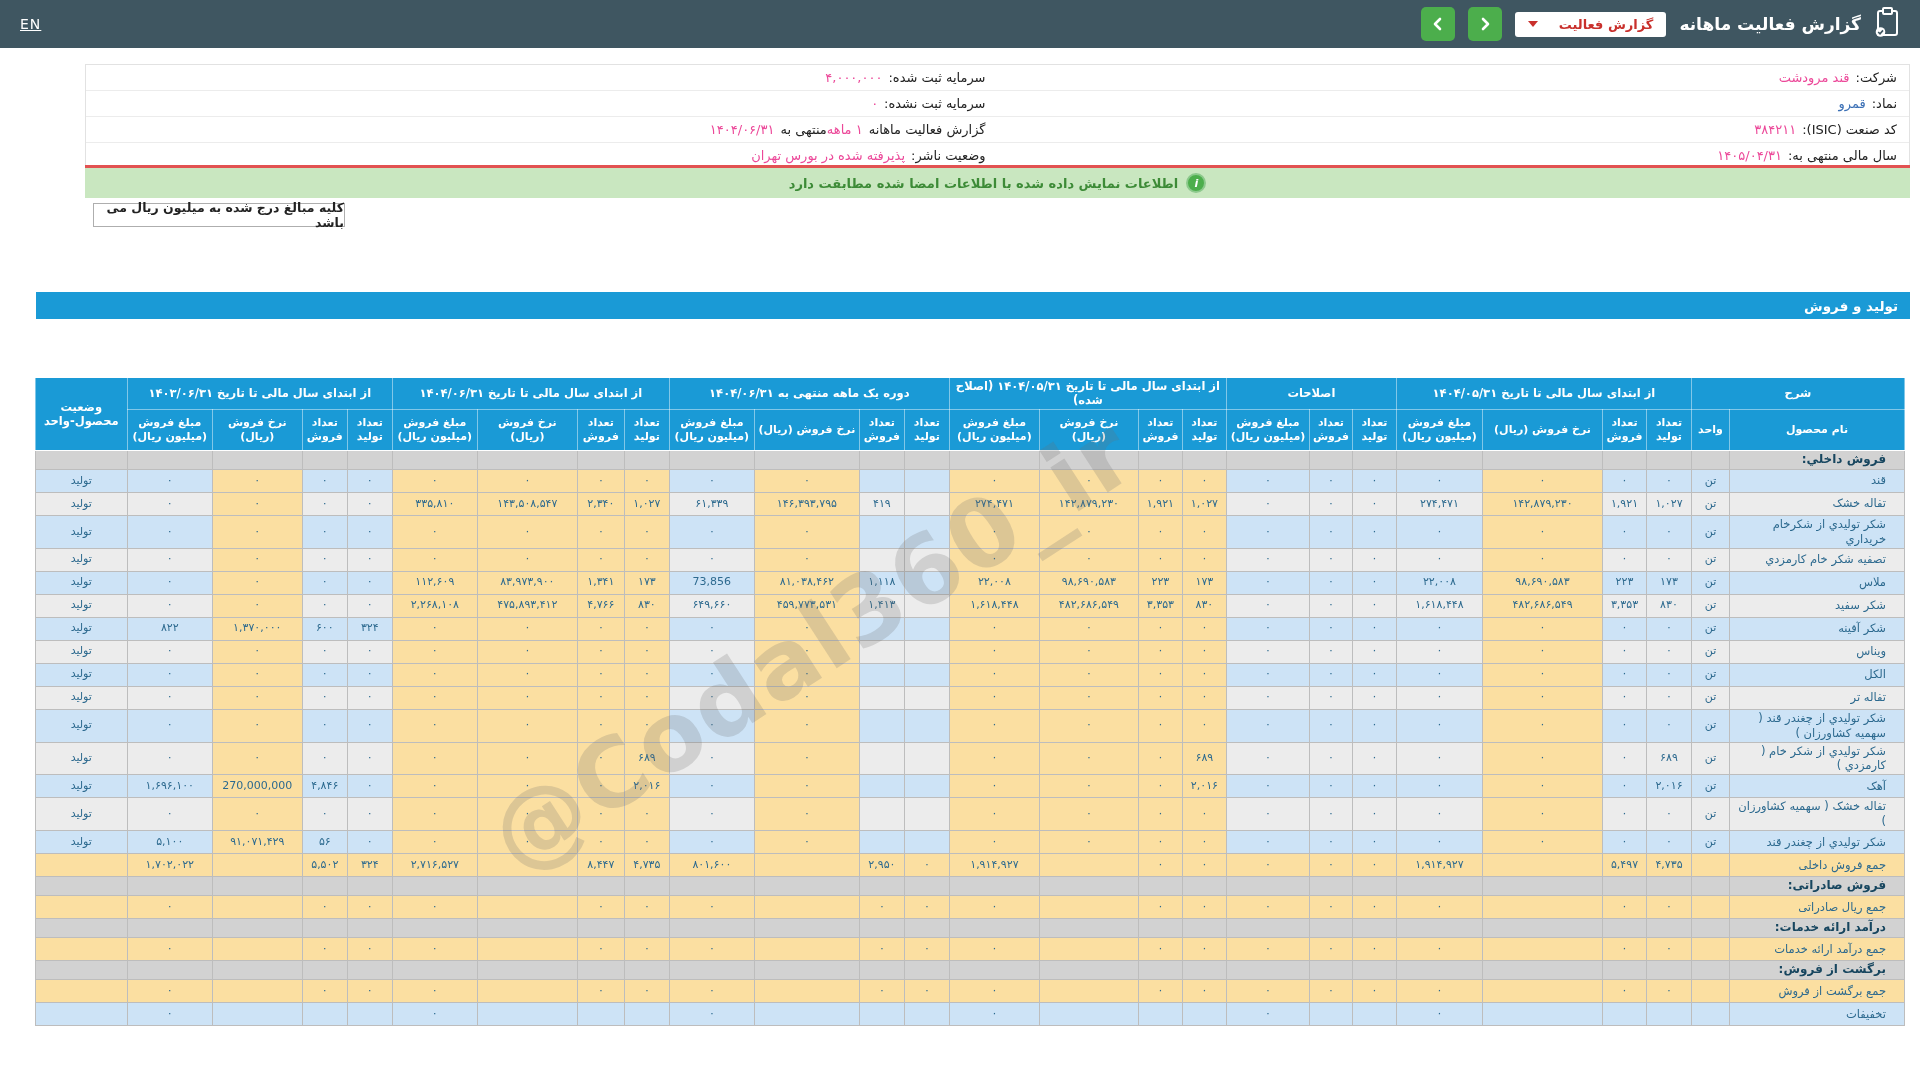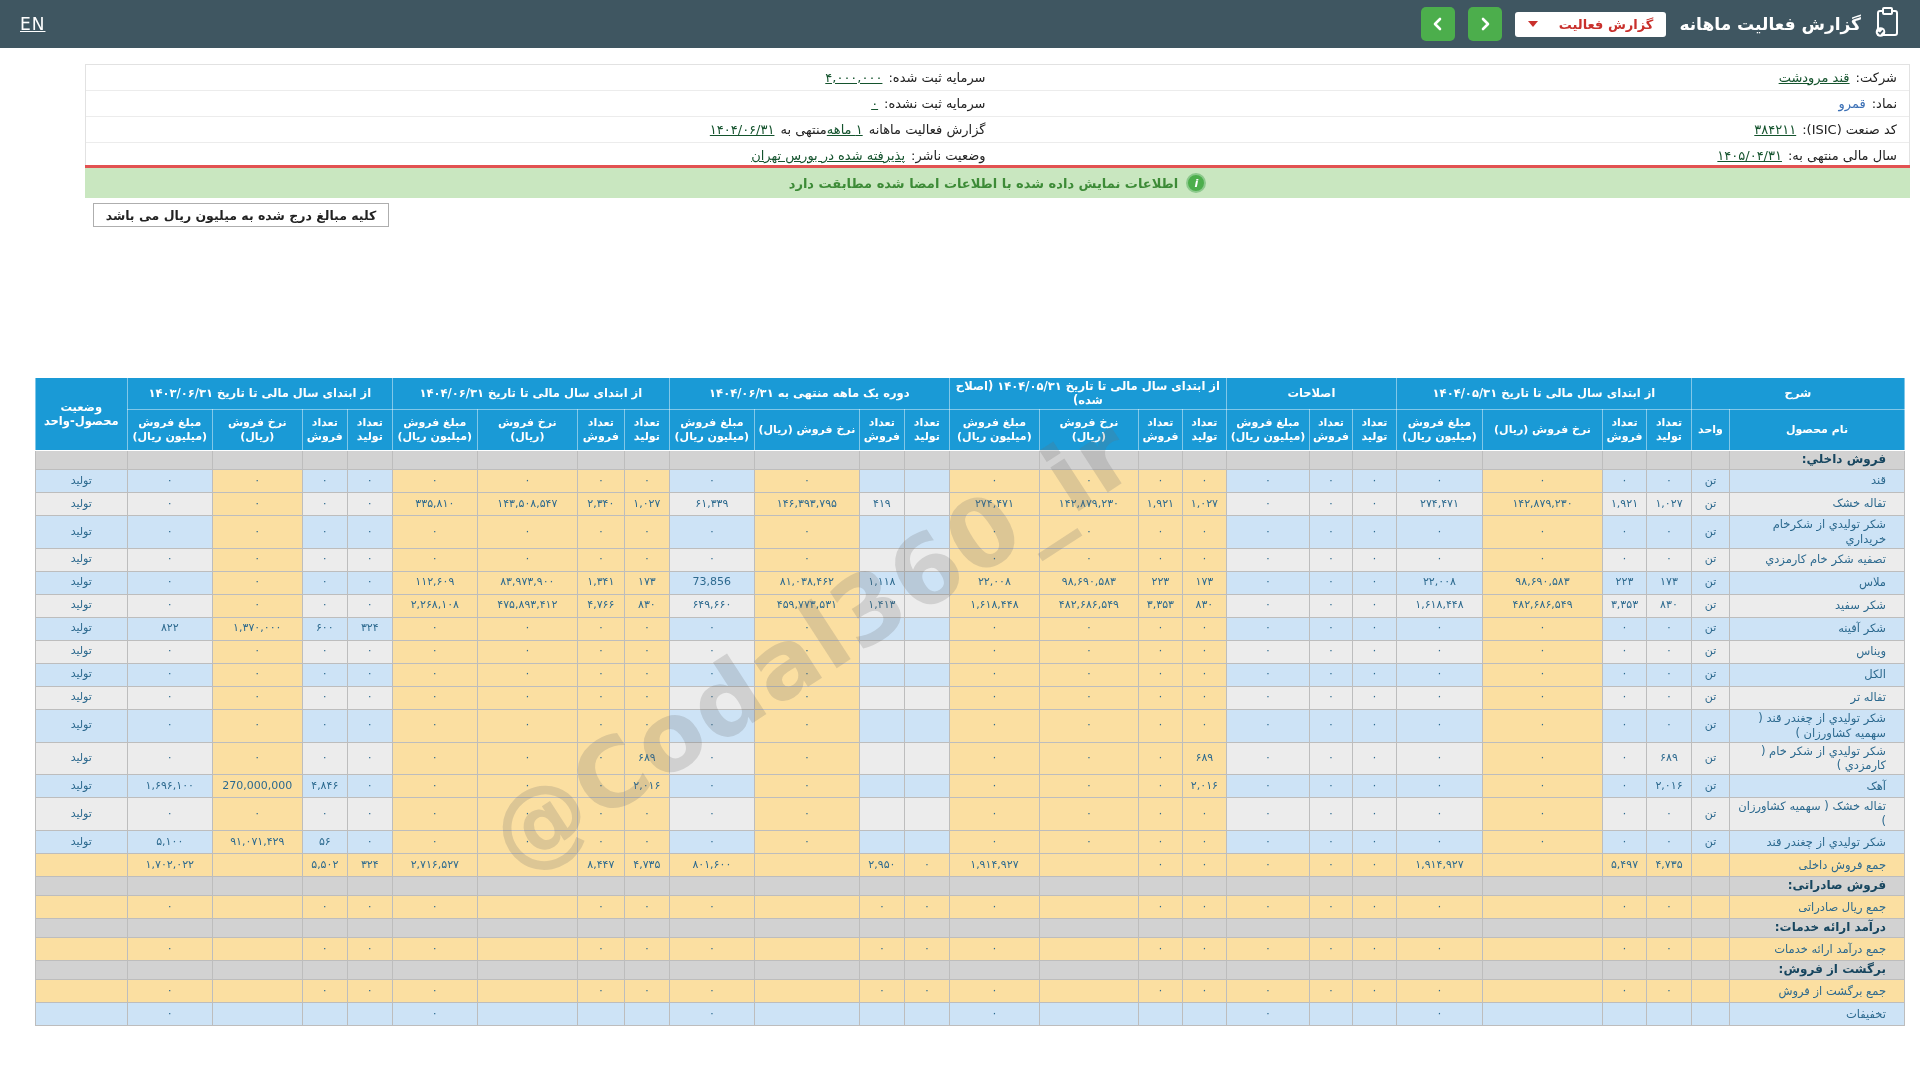--- a/index.html
+++ b/index.html
@@ -10,38 +10,38 @@
           align-items:center;justify-content:space-between;padding:0 20px;box-sizing:border-box;}
   .tb-group{display:flex;align-items:center;gap:13px;}
   .tb-title{color:#fff;font-size:17px;font-weight:bold;}
   .report-btn{background:#fff;color:#c9302c;font-size:13px;font-weight:bold;padding:5px 13px;
               border-radius:3px;border:none;display:flex;align-items:center;gap:21px;cursor:pointer;
               font-family:"DejaVu Sans",sans-serif;}
   .caret{width:0;height:0;border-left:5px solid transparent;border-right:5px solid transparent;
          border-top:6px solid #c9302c;}
   .nav-btn{width:34px;height:34px;background:#4cae4c;border:none;border-radius:5px;color:#fff;
            display:flex;align-items:center;justify-content:center;cursor:pointer;padding:0;}
-  .en-link{color:#fff;font-size:17px;text-decoration:underline;letter-spacing:1px;cursor:pointer;}
+  .en-link{color:#fff;font-size:14px;text-decoration:underline;letter-spacing:1px;cursor:pointer;}
   
   .info{position:absolute;top:64px;right:10px;width:1825px;border:1px solid #e2e2e2;background:#fff;
         box-sizing:border-box;}
   .info-grid{display:grid;grid-template-columns:1fr 1fr;}
   .info-cell{height:25px;border-bottom:1px solid #ececec;display:flex;align-items:center;
              padding:0 12px;font-size:13px;color:#222;white-space:nowrap;}
   .info-cell .lbl{color:#222;}
-  .v-orange{color:#14532d;margin-right:6px;text-decoration:underline;}
+  .v-orange{color:#ec4899;margin-right:6px;}
   .v-blue{color:#3a6fb5;margin-right:6px;}
   .redline{position:absolute;top:165px;right:10px;width:1825px;height:3px;background:#e25252;}
   .banner{position:absolute;top:168px;right:10px;width:1825px;height:30px;background:#c9e7c0;
           display:flex;align-items:center;justify-content:center;gap:8px;color:#3d8b37;
           font-weight:bold;font-size:13px;}
   .info-ico{width:16px;height:16px;border-radius:50%;background:#4cae4c;color:#fff;font-size:11px;
             font-weight:bold;display:flex;align-items:center;justify-content:center;
             border:2px solid #8cc98c;flex:0 0 auto;font-style:italic;}
-  .note-box{position:absolute;top:203px;left:93px;width:296px;height:24px;border:1px solid #aeaeae;
+  .note-box{position:absolute;top:203px;left:93px;width:252px;height:24px;border:1px solid #aeaeae;
             background:#fff;display:flex;align-items:center;justify-content:center;font-size:12.5px;
             font-weight:bold;color:#222;box-sizing:border-box;}
   
   .band{position:absolute;top:292px;right:10px;width:1874px;height:27px;background:#1a9ad6;color:#fff;
         font-weight:bold;font-size:13.5px;display:flex;align-items:center;padding:0 12px;
         box-sizing:border-box;}
   .trow-note{position:absolute;top:319px;right:10px;width:1874px;height:29px;background:#fff;
              border-bottom:1px solid #d9d9d9;display:flex;align-items:center;padding:0 9px;
              font-weight:bold;font-size:13px;color:#111;box-sizing:border-box;}
   
@@ -139,20 +139,21 @@
   </div>
   <div class="redline"></div>
 
   <div class="banner">
     <span class="info-ico">i</span>
     <span>اطلاعات نمایش داده شده با اطلاعات امضا شده مطابقت دارد</span>
   </div>
 
   <div class="note-box">کلیه مبالغ درج شده به میلیون ریال می باشد</div>
 
+  <div class="band">تولید و فروش</div>
 
   <div class="twrap">
     <table id="main-table">
         <colgroup>
           <col style="width: 175px;">
           <col style="width: 38px;">
           <col style="width: 45px;">
           <col style="width: 44px;">
           <col style="width: 120px;">
           <col style="width: 86px;">

